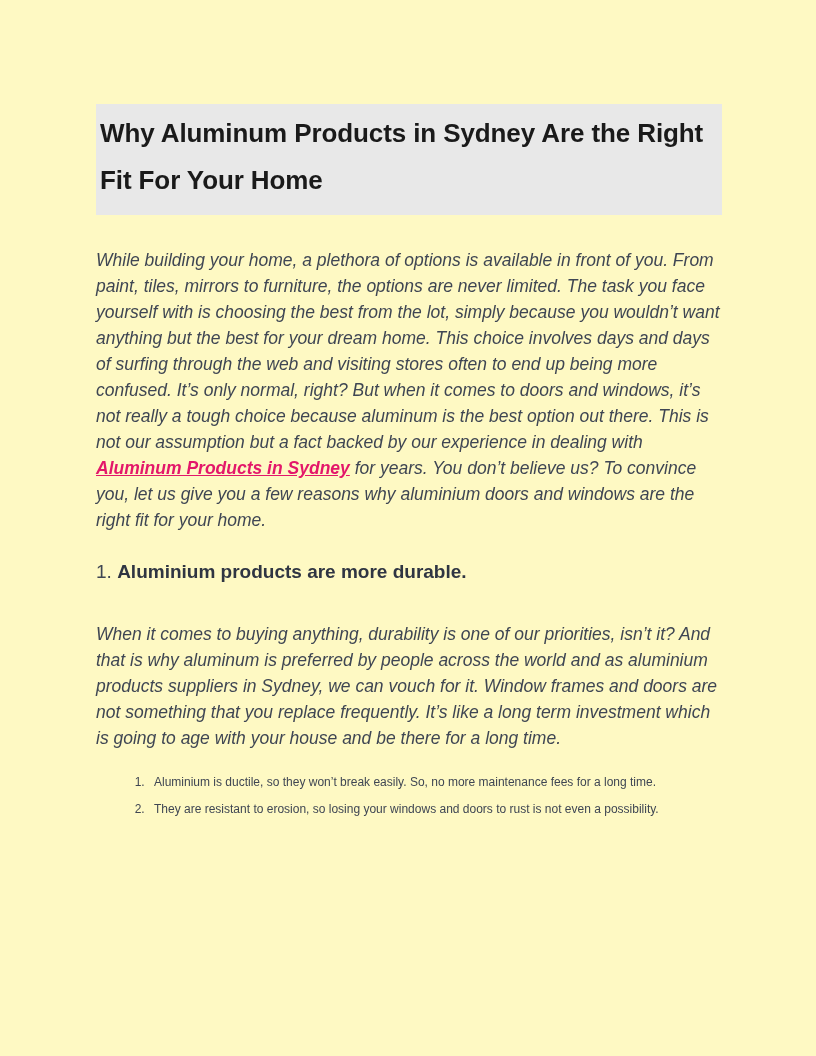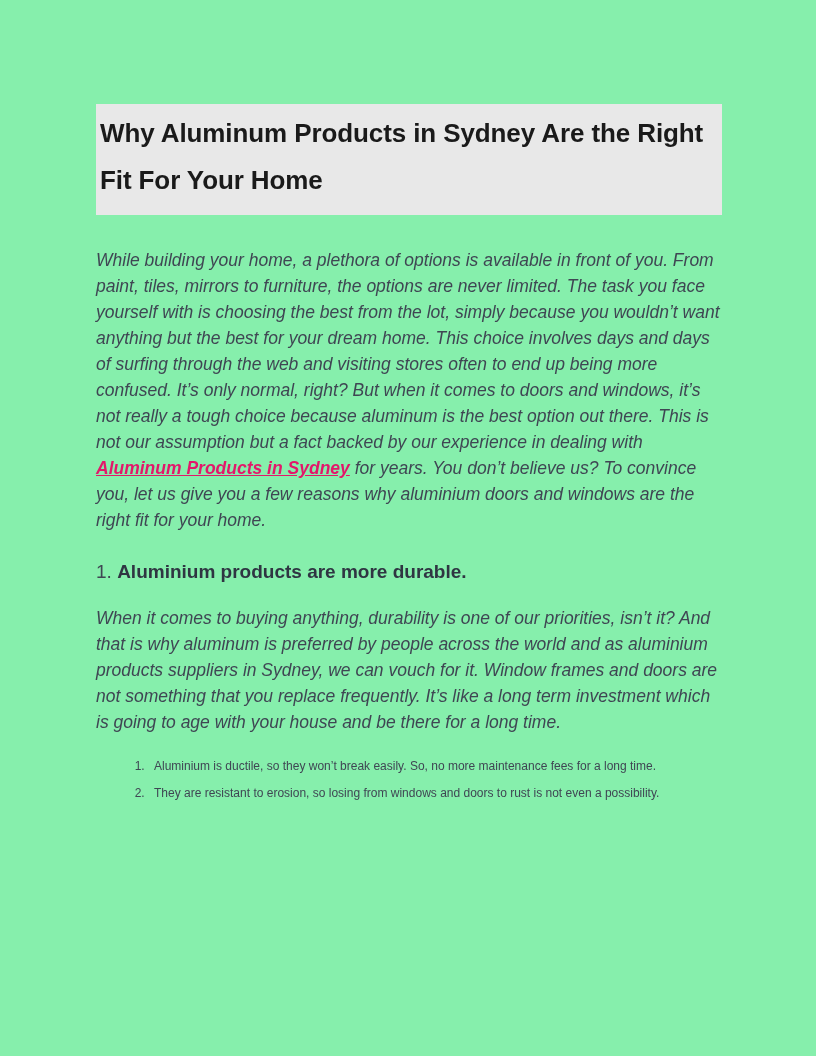--- a/index.html
+++ b/index.html
@@ -11,21 +11,21 @@
     width: 816px;
     height: 1056px;
     font-family: "Liberation Sans", sans-serif;
     color: #3b4250;
     overflow: hidden;
   }
   .page {
     position: relative;
     width: 816px;
     height: 1056px;
-    background: #86efac;
+    background: #fef9c3;
     box-sizing: border-box;
   }
   .content {
     position: absolute;
     left: 96px;
     top: 104px;
     width: 626px;
   }
   .doc-title {
     background: #e8e8e8;
@@ -66,21 +66,21 @@
     line-height: 26px;
     color: #2f3542;
     font-weight: normal;
   }
   h2.section-heading .bold {
     font-weight: bold;
     color: #2f3542;
     margin-top: 27px;
   }
   .para-body {
-    margin-top: 20px;
+    margin-top: 36px;
   }
   ol.sub-list {
     margin: 18px 0 0 0;
     padding-left: 52px;
     font-size: 12px;
     line-height: 26px;
     color: #3f4653;
   }
   ol.sub-list li {
     margin: 0 0 1px 0;
@@ -96,17 +96,17 @@
     <h1 class="doc-title">Why Aluminum Products in Sydney Are the Right Fit For Your Home</h1>
 
     <p class="para para-intro"><span>While building your home, a plethora of options is available in front of you. From paint, tiles, mirrors to furniture, the options are never limited. The task you face yourself with is choosing the best from the lot, simply because you wouldn’t want anything but the best for your dream home. This choice involves days and days of surfing through the web and visiting stores often to end up being more confused. It’s only normal, right? But when it comes to doors and windows, it’s not really a tough choice because aluminum is the best option out there. This is not our assumption but a fact backed by our experience in dealing with </span><a class="link" href="#">Aluminum Products in Sydney</a><span> for years. You don’t believe us? To convince you, let us give you a few reasons why aluminium doors and windows are the right fit for your home.</span></p>
 
     <h2 class="section-heading"><span class="heading-num">1.</span>&nbsp;<span class="bold">Aluminium products are more durable.</span></h2>
 
     <p class="para para-body">When it comes to buying anything, durability is one of our priorities, isn’t it? And that is why aluminum is preferred by people across the world and as aluminium products suppliers in Sydney, we can vouch for it. Window frames and doors are not something that you replace frequently. It’s like a long term investment which is going to age with your house and be there for a long time.</p>
 
     <ol class="sub-list">
       <li>Aluminium is ductile, so they won’t break easily. So, no more maintenance fees for a long time.</li>
-      <li>They are resistant to erosion, so losing from windows and doors to rust is not even a possibility.</li>
+      <li>They are resistant to erosion, so losing your windows and doors to rust is not even a possibility.</li>
     </ol>
 
   </div>
 </div>
 
 </body></html>

